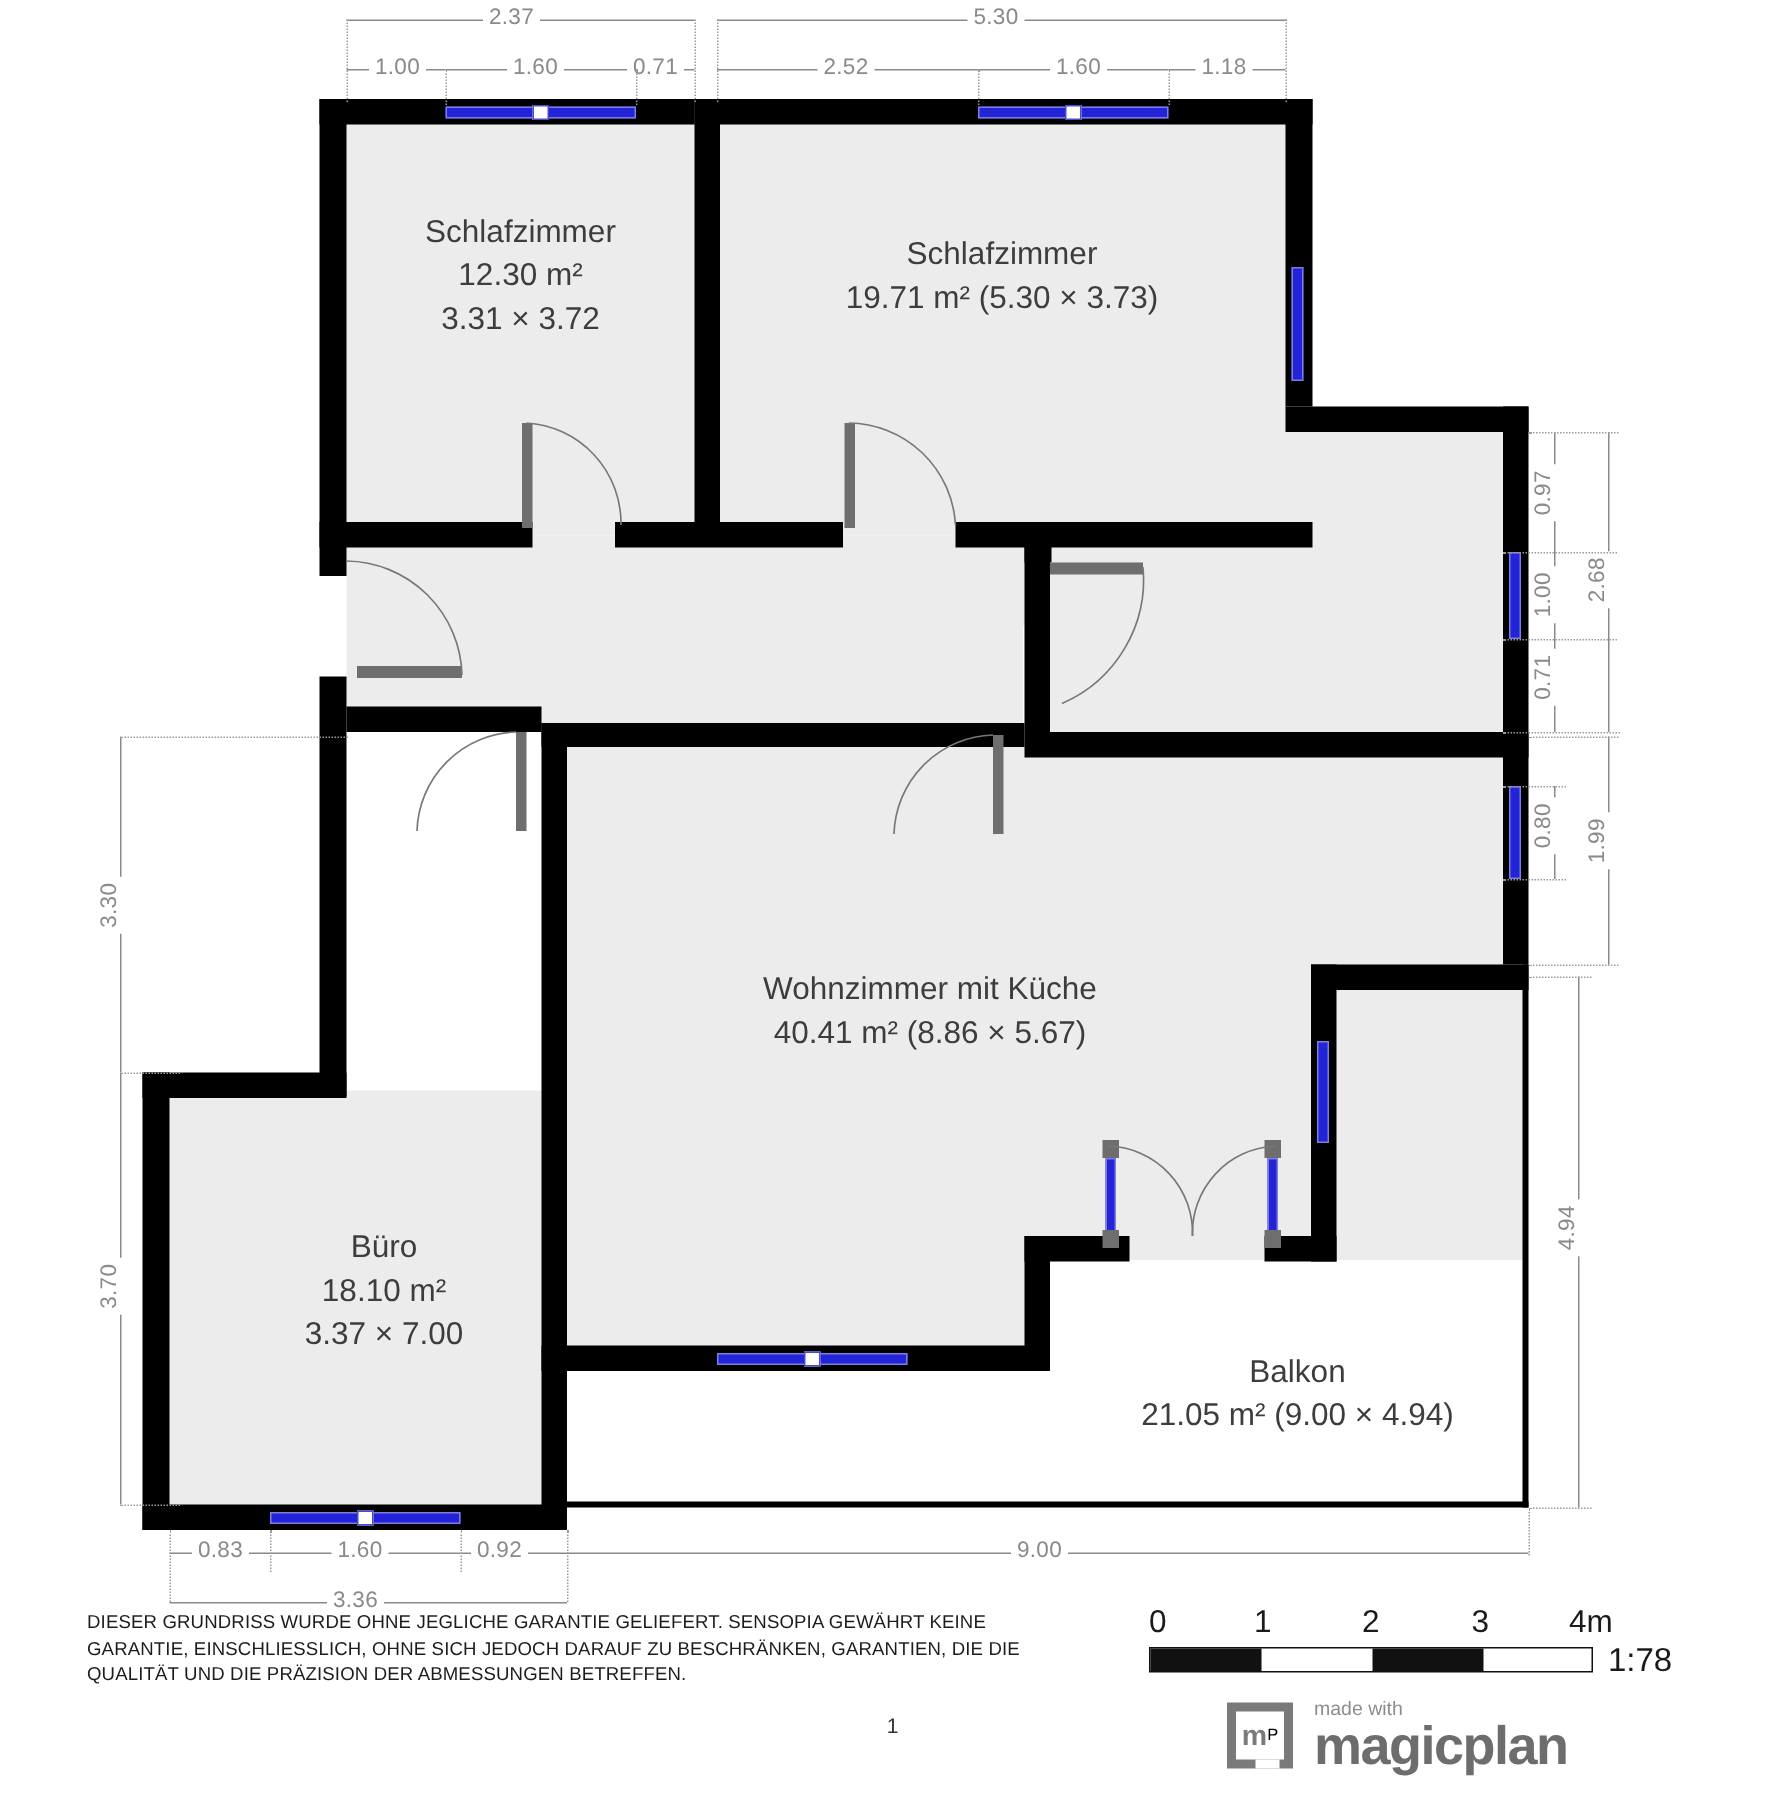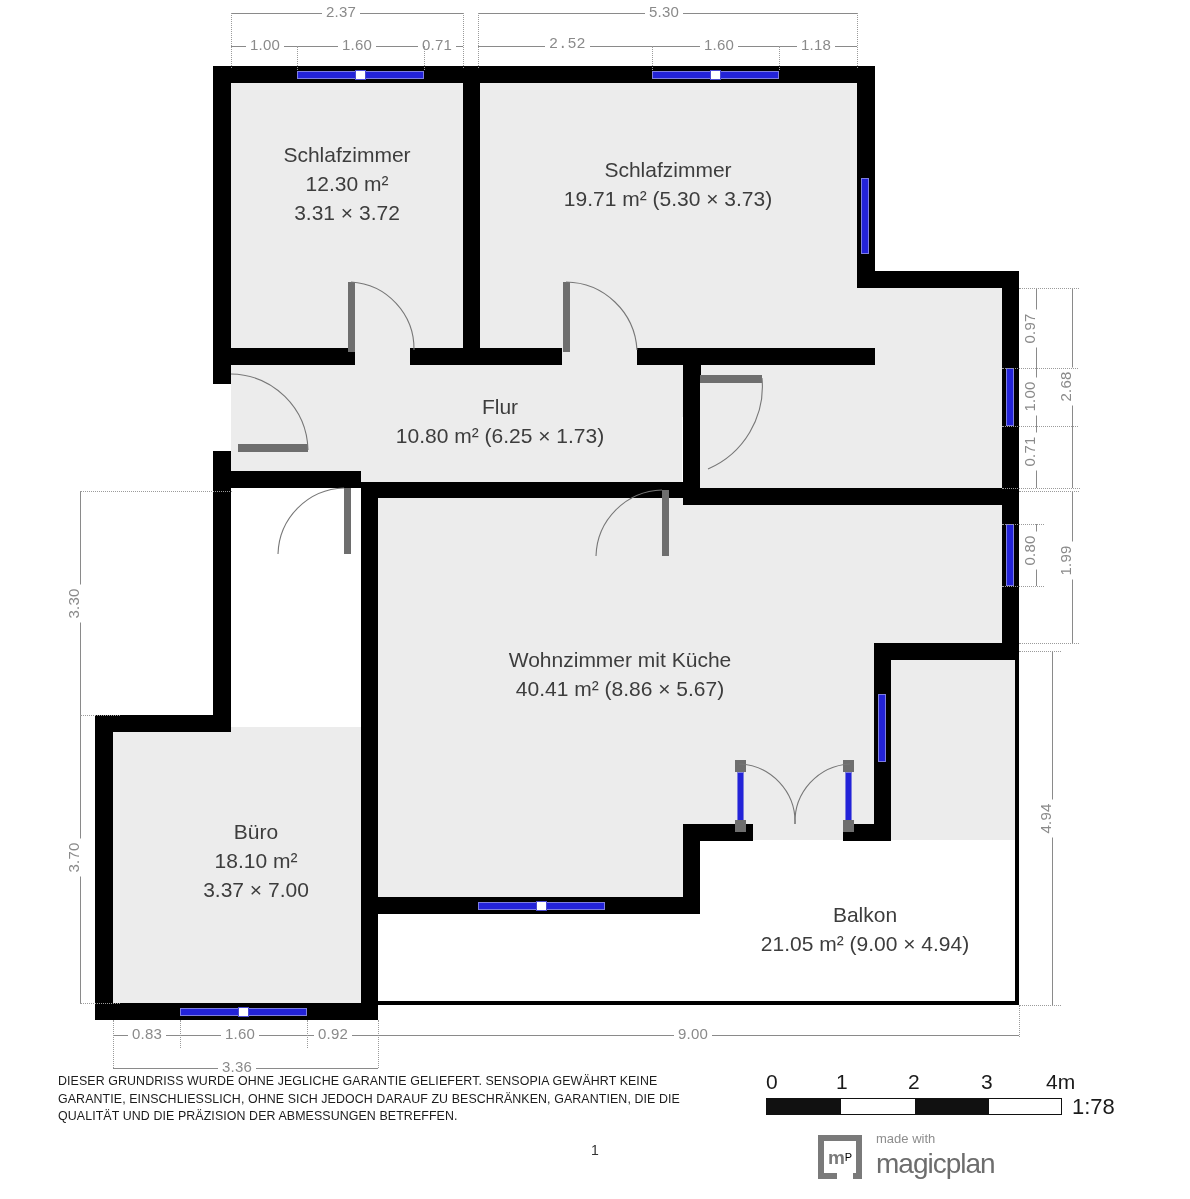--- a/index.html
+++ b/index.html
@@ -43,21 +43,21 @@
   .ratio{position:absolute;left:1072px;top:1094px;font-size:22px;color:#1a1a1a;}
 
   .logo{position:absolute;left:818px;top:1132px;display:flex;align-items:center;}
   .logomark{width:44px;height:44px;border:6px solid #7a7a7a;box-sizing:border-box;
       position:relative;display:flex;align-items:center;justify-content:center;}
   .logomark:after{content:"";position:absolute;bottom:-6px;left:13px;width:16px;height:6px;background:#ffffff;}
   .logomark span{font-size:19px;font-weight:bold;color:#7a7a7a;line-height:1;}
   .logomark sup{font-size:11px;}
   .logotext{margin-left:14px;}
   .madewith{font-size:13px;color:#8d8d8d;line-height:14px;}
-  .mpname{font-size:28px;color:#6d6d6d;line-height:36px;font-weight:normal;letter-spacing:-1px;}
+  .mpname{font-size:36px;color:#6d6d6d;line-height:36px;font-weight:bold;letter-spacing:-1px;}
 </style>
 </head>
 <body>
 
 <div class="plan">
 
   <div class="floor" style="left:231px;top:82px;width:232px;height:275px;"></div>
   <div class="floor" style="left:480px;top:82px;width:378px;height:275px;"></div>
   <div class="floor" style="left:231px;top:357px;width:451px;height:131px;"></div>
   <div class="floor" style="left:682px;top:357px;width:38px;height:60px;"></div>
@@ -173,24 +173,20 @@
     <div class="rname">Schlafzimmer</div>
     <div class="rarea">12.30 m²</div>
     <div class="rarea">3.31 × 3.72</div>
   </div>
 
   <div class="rlabel" style="left:478px;top:155px;width:380px;">
     <div class="rname">Schlafzimmer</div>
     <div class="rarea">19.71 m² (5.30 × 3.73)</div>
   </div>
 
-  <div class="rlabel" style="left:290px;top:392px;width:420px;">
-    <div class="rname">Flur</div>
-    <div class="rarea">10.80 m² (6.25 × 1.73)</div>
-  </div>
 
 
   <div class="rlabel" style="left:430px;top:645px;width:380px;">
     <div class="rname">Wohnzimmer mit Küche</div>
     <div class="rarea">40.41 m² (8.86 × 5.67)</div>
   </div>
 
   <div class="rlabel" style="left:140px;top:817px;width:232px;">
     <div class="rname">Büro</div>
     <div class="rarea">18.10 m²</div>
@@ -212,21 +208,21 @@
   <div class="dimext" style="left:478px;top:13px;height:55px;"></div>
   <div class="dimext" style="left:857px;top:13px;height:55px;"></div>
 
   <div class="dimline" style="left:231px;top:46px;width:66px;height:1px;"></div>
   <div class="dimtxt" style="left:246px;top:36px;">1.00</div>
   <div class="dimline" style="left:297px;top:46px;width:127px;height:1px;"></div>
   <div class="dimtxt" style="left:338px;top:36px;">1.60</div>
   <div class="dimline" style="left:424px;top:46px;width:39px;height:1px;"></div>
   <div class="dimtxt" style="left:418px;top:36px;">0.71</div>
   <div class="dimline" style="left:478px;top:46px;width:174px;height:1px;"></div>
-  <div class="dimtxt" style="left:545px;top:36px;font-family:Liberation Mono, monospace;">2.52</div>
+  <div class="dimtxt" style="left:545px;top:36px;">2.52</div>
   <div class="dimline" style="left:652px;top:46px;width:127px;height:1px;"></div>
   <div class="dimtxt" style="left:700px;top:36px;">1.60</div>
   <div class="dimline" style="left:779px;top:46px;width:78px;height:1px;"></div>
   <div class="dimtxt" style="left:797px;top:36px;">1.18</div>
 
   <div class="dimext" style="left:297px;top:46px;height:24px;"></div>
   <div class="dimext" style="left:424px;top:46px;height:24px;"></div>
   <div class="dimext" style="left:652px;top:46px;height:24px;"></div>
   <div class="dimext" style="left:779px;top:46px;height:24px;"></div>
 

